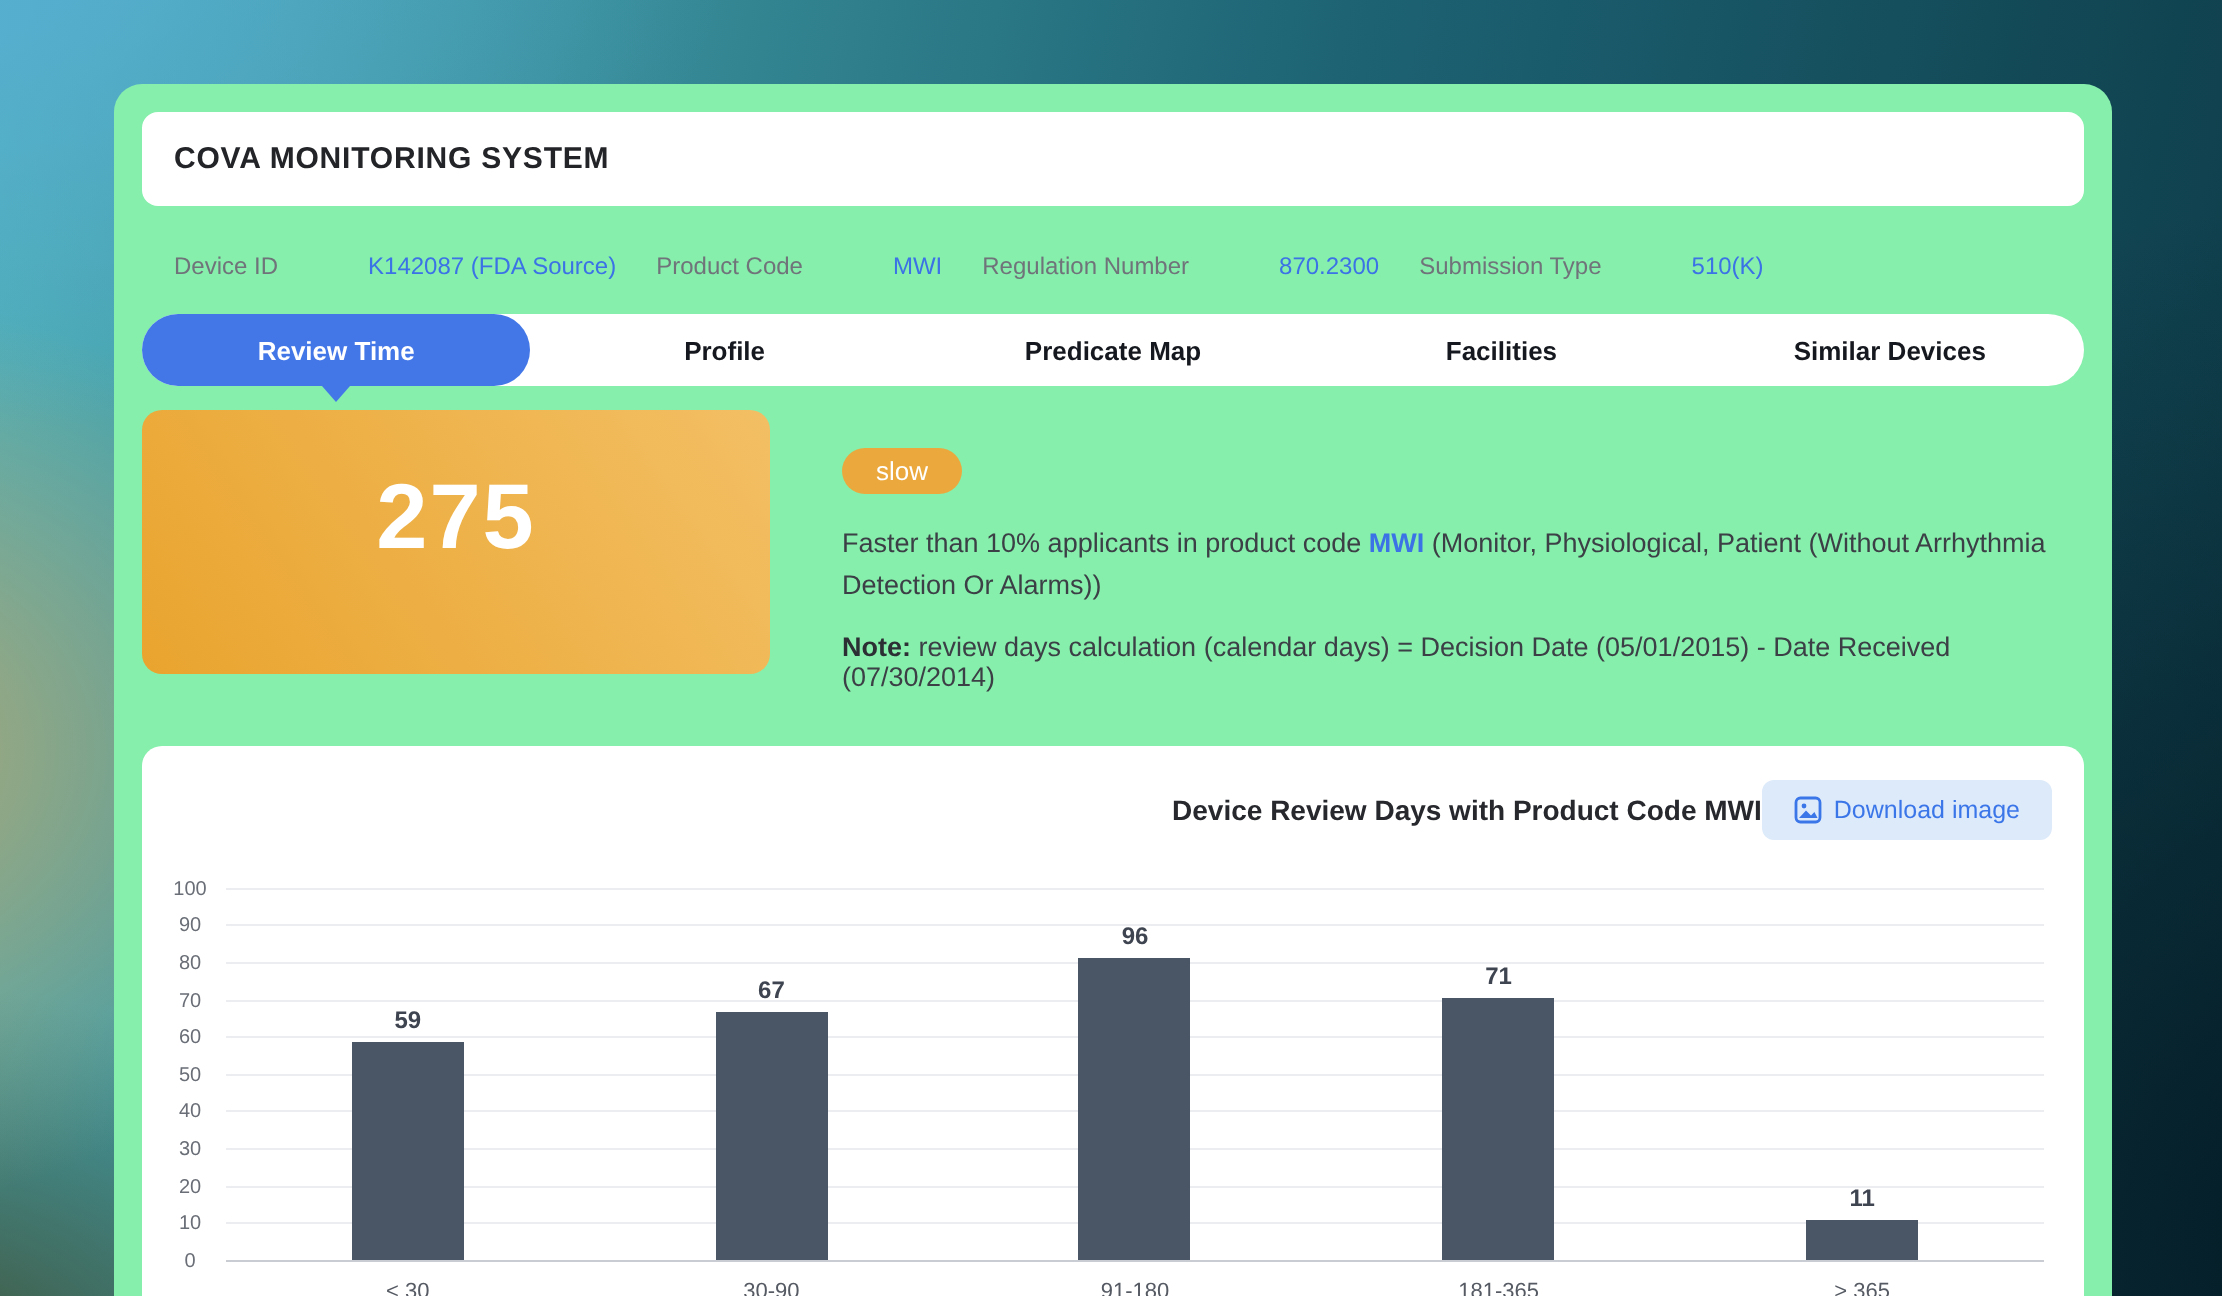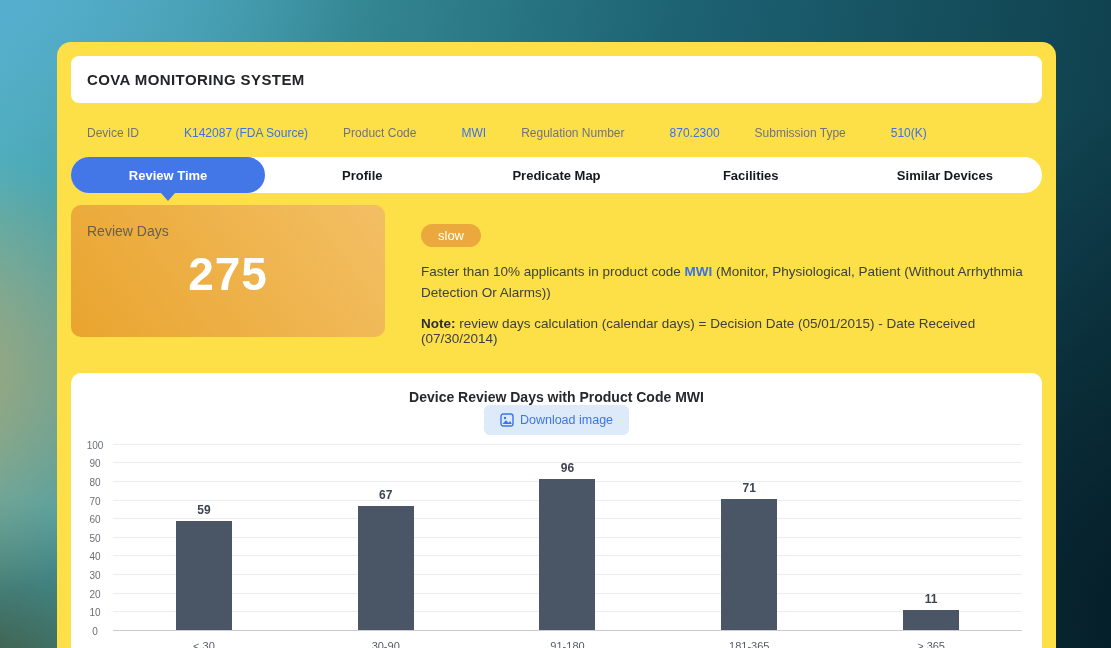--- a/index.html
+++ b/index.html
@@ -8,30 +8,30 @@
     font-family: "Liberation Sans", "DejaVu Sans", sans-serif;
     background:
       radial-gradient(700px 420px at -5% -5%, rgba(88,174,214,0.95), rgba(88,174,214,0) 60%),
       radial-gradient(520px 420px at -8% 58%, rgba(180,166,110,0.97), rgba(180,166,110,0) 55%),
       radial-gradient(520px 380px at -5% 108%, rgba(62,70,40,0.97), rgba(62,70,40,0) 55%),
       radial-gradient(900px 760px at 108% 95%, rgba(4,26,36,0.96), rgba(4,26,36,0) 68%),
       linear-gradient(100deg, #4fb0b8 0%, #1d6374 55%, #0d3a46 100%);
   }
   .panel {
     position: absolute; left: 57px; top: 42px; width: 999px; bottom: 0;
-    background: #fde047; border-radius: 14px 14px 0 0;
+    background: #86efac; border-radius: 14px 14px 0 0;
     padding: 14px 14px 0 14px; overflow: hidden;
   }
   .title-card {
     height: 47px; background: #ffffff; border-radius: 8px;
     display: flex; align-items: center; padding: 0 16px;
   }
   .title-card h1 { font-size: 15px; letter-spacing: .4px; color: #222428; font-weight: bold; }
   .meta-row {
-    display: flex; align-items: center; gap: 35px;
+    display: flex; align-items: center; gap: 20px;
     margin: 22px 0 0 16px; font-size: 12px; height: 16px;
   }
   .meta-item { display: flex; align-items: center; gap: 9px; white-space: nowrap; }
   .meta-label { color: #70747a; }
   .meta-value { color: #3b72e6; font-weight: normal; cursor: pointer; margin-left: 36px; }
   .tabbar {
     margin-top: 16px; height: 36px; background: #ffffff; border-radius: 18px;
     display: flex; align-items: stretch;
   }
   .tab {
@@ -62,21 +62,21 @@
     font-size: 13px; padding: 4px 17px; border-radius: 14px;
   }
   .desc { margin-top: 15px; font-size: 13.5px; color: #3c4046; line-height: 1.55; }
   .desc .code-link { color: #3b72e6; font-weight: bold; text-decoration: none; cursor: pointer; }
   .note { margin-top: 12px; font-size: 13.5px; color: #3c4046; }
   .note b { color: #2c2f34; }
   .chart-card {
     margin-top: 27px; background: #ffffff; border-radius: 10px 10px 0 0;
     height: 320px; padding: 16px 16px 0 16px;
   }
-  .chart-header { display: flex; align-items: center; justify-content: flex-start; height: 32px; flex-direction: column; }
+  .chart-header { display: flex; align-items: center; justify-content: flex-end; height: 32px; }
   .chart-title { font-size: 14px; font-weight: bold; color: #26282d; }
   .download-btn {
     display: flex; align-items: center; gap: 6px; border: none; cursor: pointer;
     background: #ddeafa; color: #3b76e9; font-family: inherit;
     font-size: 12.5px; padding: 8px 16px; border-radius: 6px;
   }
   .download-btn svg { display: block; }
   .chart { margin-top: 24px; }
   .plot { position: relative; margin-left: 26px; margin-right: 4px; height: 186px; }
   .gridline { position: absolute; left: 0; right: 0; height: 1px; background: #ebedf1; }
@@ -137,21 +137,20 @@
     <div class="tab">
         <span>Facilities</span>
       </div>
     <div class="tab">
         <span>Similar Devices</span>
       </div>
   </div>
 
   <div class="content-row">
     <div class="review-card">
-      <div class="review-label">Review Days</div>
       <div class="review-value">275</div>
     </div>
     <div class="review-right">
       <span class="badge">slow</span>
       <p class="desc"><span>Faster than 10% applicants in product code </span><a class="code-link">MWI</a><span> (Monitor, Physiological, Patient (Without Arrhythmia Detection Or Alarms))</span></p>
       <p class="note"><b>Note:</b><span> review days calculation (calendar days) = Decision Date (05/01/2015) - Date Received (07/30/2014)</span></p>
     </div>
   </div>
 
   <div class="chart-card">

